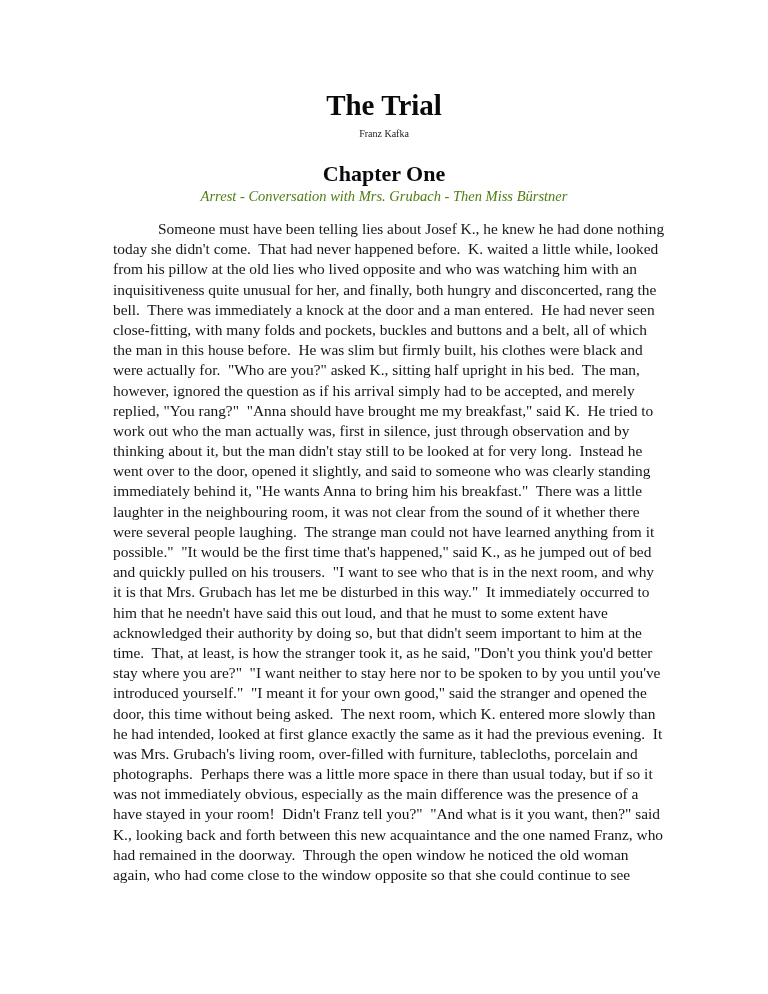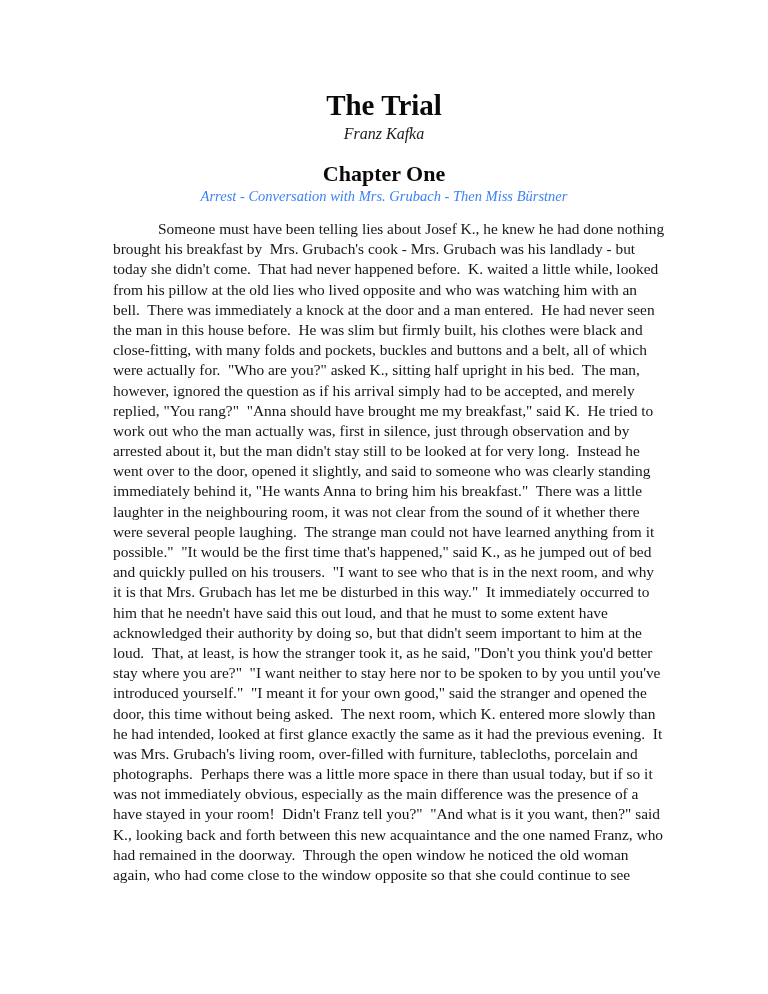--- a/index.html
+++ b/index.html
@@ -32,24 +32,23 @@
       font-weight: bold;
       line-height: 34px;
       color: #0a0a0a;
     }
     .author {
       position: absolute;
       left: 0;
       width: 768px;
       top: 124px;
       text-align: center;
-      font-size: 16px;
+      font-size: 10px;
       line-height: 20px;
       color: #1a1a1a;
-      font-style: italic;
     }
     .chapter {
       position: absolute;
       left: 0;
       width: 768px;
       top: 160px;
       text-align: center;
       font-size: 22px;
       font-weight: bold;
       line-height: 28px;
@@ -57,21 +56,21 @@
     }
     .subtitle {
       position: absolute;
       left: 0;
       width: 768px;
       top: 187px;
       text-align: center;
       font-size: 14.5px;
       font-style: italic;
       line-height: 18px;
-      color: #3b82f6;
+      color: #4d7c0f;
     }
     .body-text {
       position: absolute;
       left: 113px;
       top: 219px;
       width: 560px;
       font-size: 15.4px;
       line-height: 20.2px;
       color: #151515;
     }
@@ -89,41 +88,41 @@
 <body>
 
 <div class="page">
   <div class="title">The Trial</div>
   <div class="author">Franz Kafka</div>
   <div class="chapter">Chapter One</div>
   <div class="subtitle">Arrest - Conversation with Mrs. Grubach - Then Miss Bürstner</div>
 
   <div class="body-text">
     <span class="line indent">Someone must have been telling lies about Josef K., he knew he had done nothing</span>
-    <span class="line">brought his breakfast by  Mrs. Grubach's cook - Mrs. Grubach was his landlady - but</span>
     <span class="line">today she didn't come.  That had never happened before.  K. waited a little while, looked</span>
     <span class="line">from his pillow at the old lies who lived opposite and who was watching him with an</span>
+    <span class="line">inquisitiveness quite unusual for her, and finally, both hungry and disconcerted, rang the</span>
     <span class="line">bell.  There was immediately a knock at the door and a man entered.  He had never seen</span>
+    <span class="line">close-fitting, with many folds and pockets, buckles and buttons and a belt, all of which</span>
     <span class="line">the man in this house before.  He was slim but firmly built, his clothes were black and</span>
-    <span class="line">close-fitting, with many folds and pockets, buckles and buttons and a belt, all of which</span>
     <span class="line">were actually for.  "Who are you?" asked K., sitting half upright in his bed.  The man,</span>
     <span class="line">however, ignored the question as if his arrival simply had to be accepted, and merely</span>
     <span class="line">replied, "You rang?"  "Anna should have brought me my breakfast," said K.  He tried to</span>
     <span class="line">work out who the man actually was, first in silence, just through observation and by</span>
-    <span class="line">arrested about it, but the man didn't stay still to be looked at for very long.  Instead he</span>
+    <span class="line">thinking about it, but the man didn't stay still to be looked at for very long.  Instead he</span>
     <span class="line">went over to the door, opened it slightly, and said to someone who was clearly standing</span>
     <span class="line">immediately behind it, "He wants Anna to bring him his breakfast."  There was a little</span>
     <span class="line">laughter in the neighbouring room, it was not clear from the sound of it whether there</span>
     <span class="line">were several people laughing.  The strange man could not have learned anything from it</span>
     <span class="line">possible."  "It would be the first time that's happened," said K., as he jumped out of bed</span>
     <span class="line">and quickly pulled on his trousers.  "I want to see who that is in the next room, and why</span>
     <span class="line">it is that Mrs. Grubach has let me be disturbed in this way."  It immediately occurred to</span>
     <span class="line">him that he needn't have said this out loud, and that he must to some extent have</span>
     <span class="line">acknowledged their authority by doing so, but that didn't seem important to him at the</span>
-    <span class="line">loud.  That, at least, is how the stranger took it, as he said, "Don't you think you'd better</span>
+    <span class="line">time.  That, at least, is how the stranger took it, as he said, "Don't you think you'd better</span>
     <span class="line">stay where you are?"  "I want neither to stay here nor to be spoken to by you until you've</span>
     <span class="line">introduced yourself."  "I meant it for your own good," said the stranger and opened the</span>
     <span class="line">door, this time without being asked.  The next room, which K. entered more slowly than</span>
     <span class="line">he had intended, looked at first glance exactly the same as it had the previous evening.  It</span>
     <span class="line">was Mrs. Grubach's living room, over-filled with furniture, tablecloths, porcelain and</span>
     <span class="line">photographs.  Perhaps there was a little more space in there than usual today, but if so it</span>
     <span class="line">was not immediately obvious, especially as the main difference was the presence of a</span>
     <span class="line">have stayed in your room!  Didn't Franz tell you?"  "And what is it you want, then?" said</span>
     <span class="line">K., looking back and forth between this new acquaintance and the one named Franz, who</span>
     <span class="line">had remained in the doorway.  Through the open window he noticed the old woman</span>

